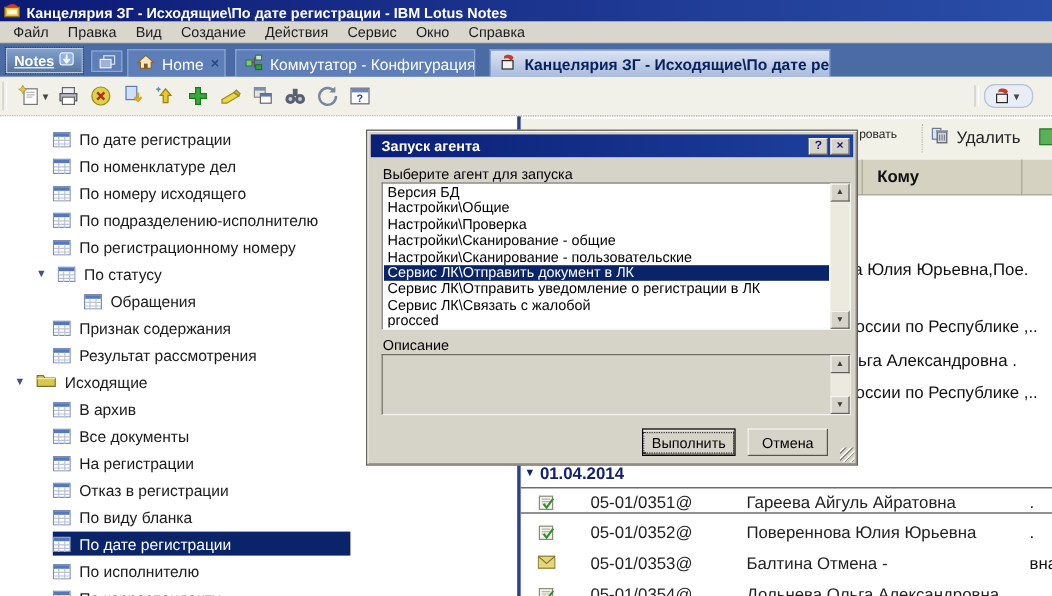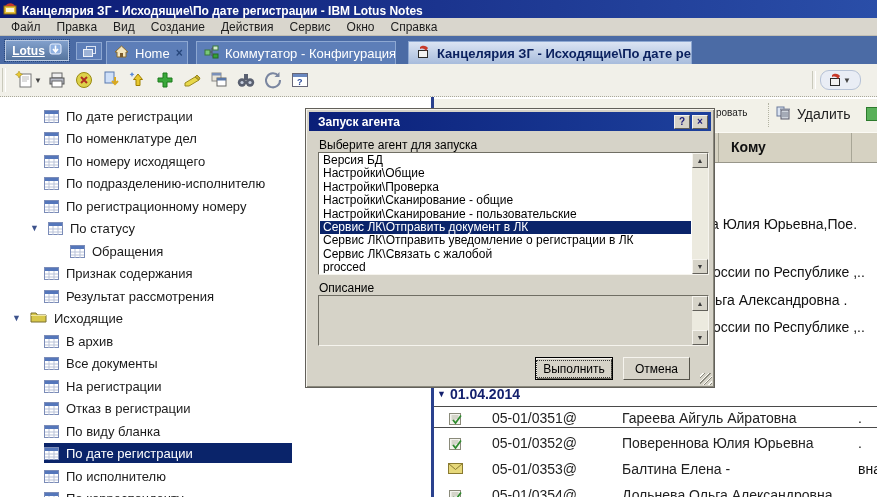--- a/index.html
+++ b/index.html
@@ -126,21 +126,21 @@
     <span>Вид</span>
     <span>Создание</span>
     <span>Действия</span>
     <span>Сервис</span>
     <span>Окно</span>
     <span>Справка</span>
   </div>
 
   <div class="tabbar">
     <div class="openbtn">
-      <span class="lbl">Lotus</span>
+      <span class="lbl">Notes</span>
       <span><svg width="13" height="13">
             <rect x="1" y="1" width="11" height="10" rx="2" fill="#8fb0e0" stroke="#e8f0ff"></rect>
             <path d="M6.5 2.5v5M4 6l2.5 3L9 6" stroke="#fff" stroke-width="1.6" fill="none"></path>
           </svg></span>
     </div>
     <div class="winsbtn">
       <svg width="15" height="13">
           <rect x="4.5" y="1.5" width="9" height="7" fill="none" stroke="#dbe3f2"></rect>
           <rect x="1.5" y="4.5" width="9" height="7" fill="#9cb2d6" stroke="#eef2fa"></rect>
         </svg>
@@ -469,21 +469,21 @@
       <span class="num">05-01/0352@</span>
       <span class="nam">Повереннова Юлия Юрьевна</span>
       <span class="rfr">.</span>
     </div>
     <div class="vrow" style="top:294px">
       <span class="ric"><svg width="15" height="13">
             <rect x="0.5" y="1.5" width="14" height="10" fill="#e6d87a" stroke="#8a7a30"></rect>
             <path d="M0.5 1.5L7.5 7.5L14.5 1.5" stroke="#8a7a30" fill="none"></path>
           </svg></span>
       <span class="num">05-01/0353@</span>
-      <span class="nam">Балтина Елена -</span>
+      <span class="nam">Балтина Отмена -</span>
       <span class="rfr">вна .</span>
     </div>
     <div class="vrow" style="top:320px">
       <span class="ric"><svg width="15" height="15">
             <rect x="1.5" y="2.5" width="11" height="11" fill="#f4f4ee" stroke="#8a8a7a"></rect>
             <path d="M3.5 5h7M3.5 7h7M3.5 9h4" stroke="#b5b5a5"></path>
             <path d="M5 9l2.5 3L13 4.5" stroke="#2e8b2e" stroke-width="1.7" fill="none"></path>
           </svg></span>
       <span class="num">05-01/0354@</span>
       <span class="nam">Дольнева Ольга Александровна</span>

